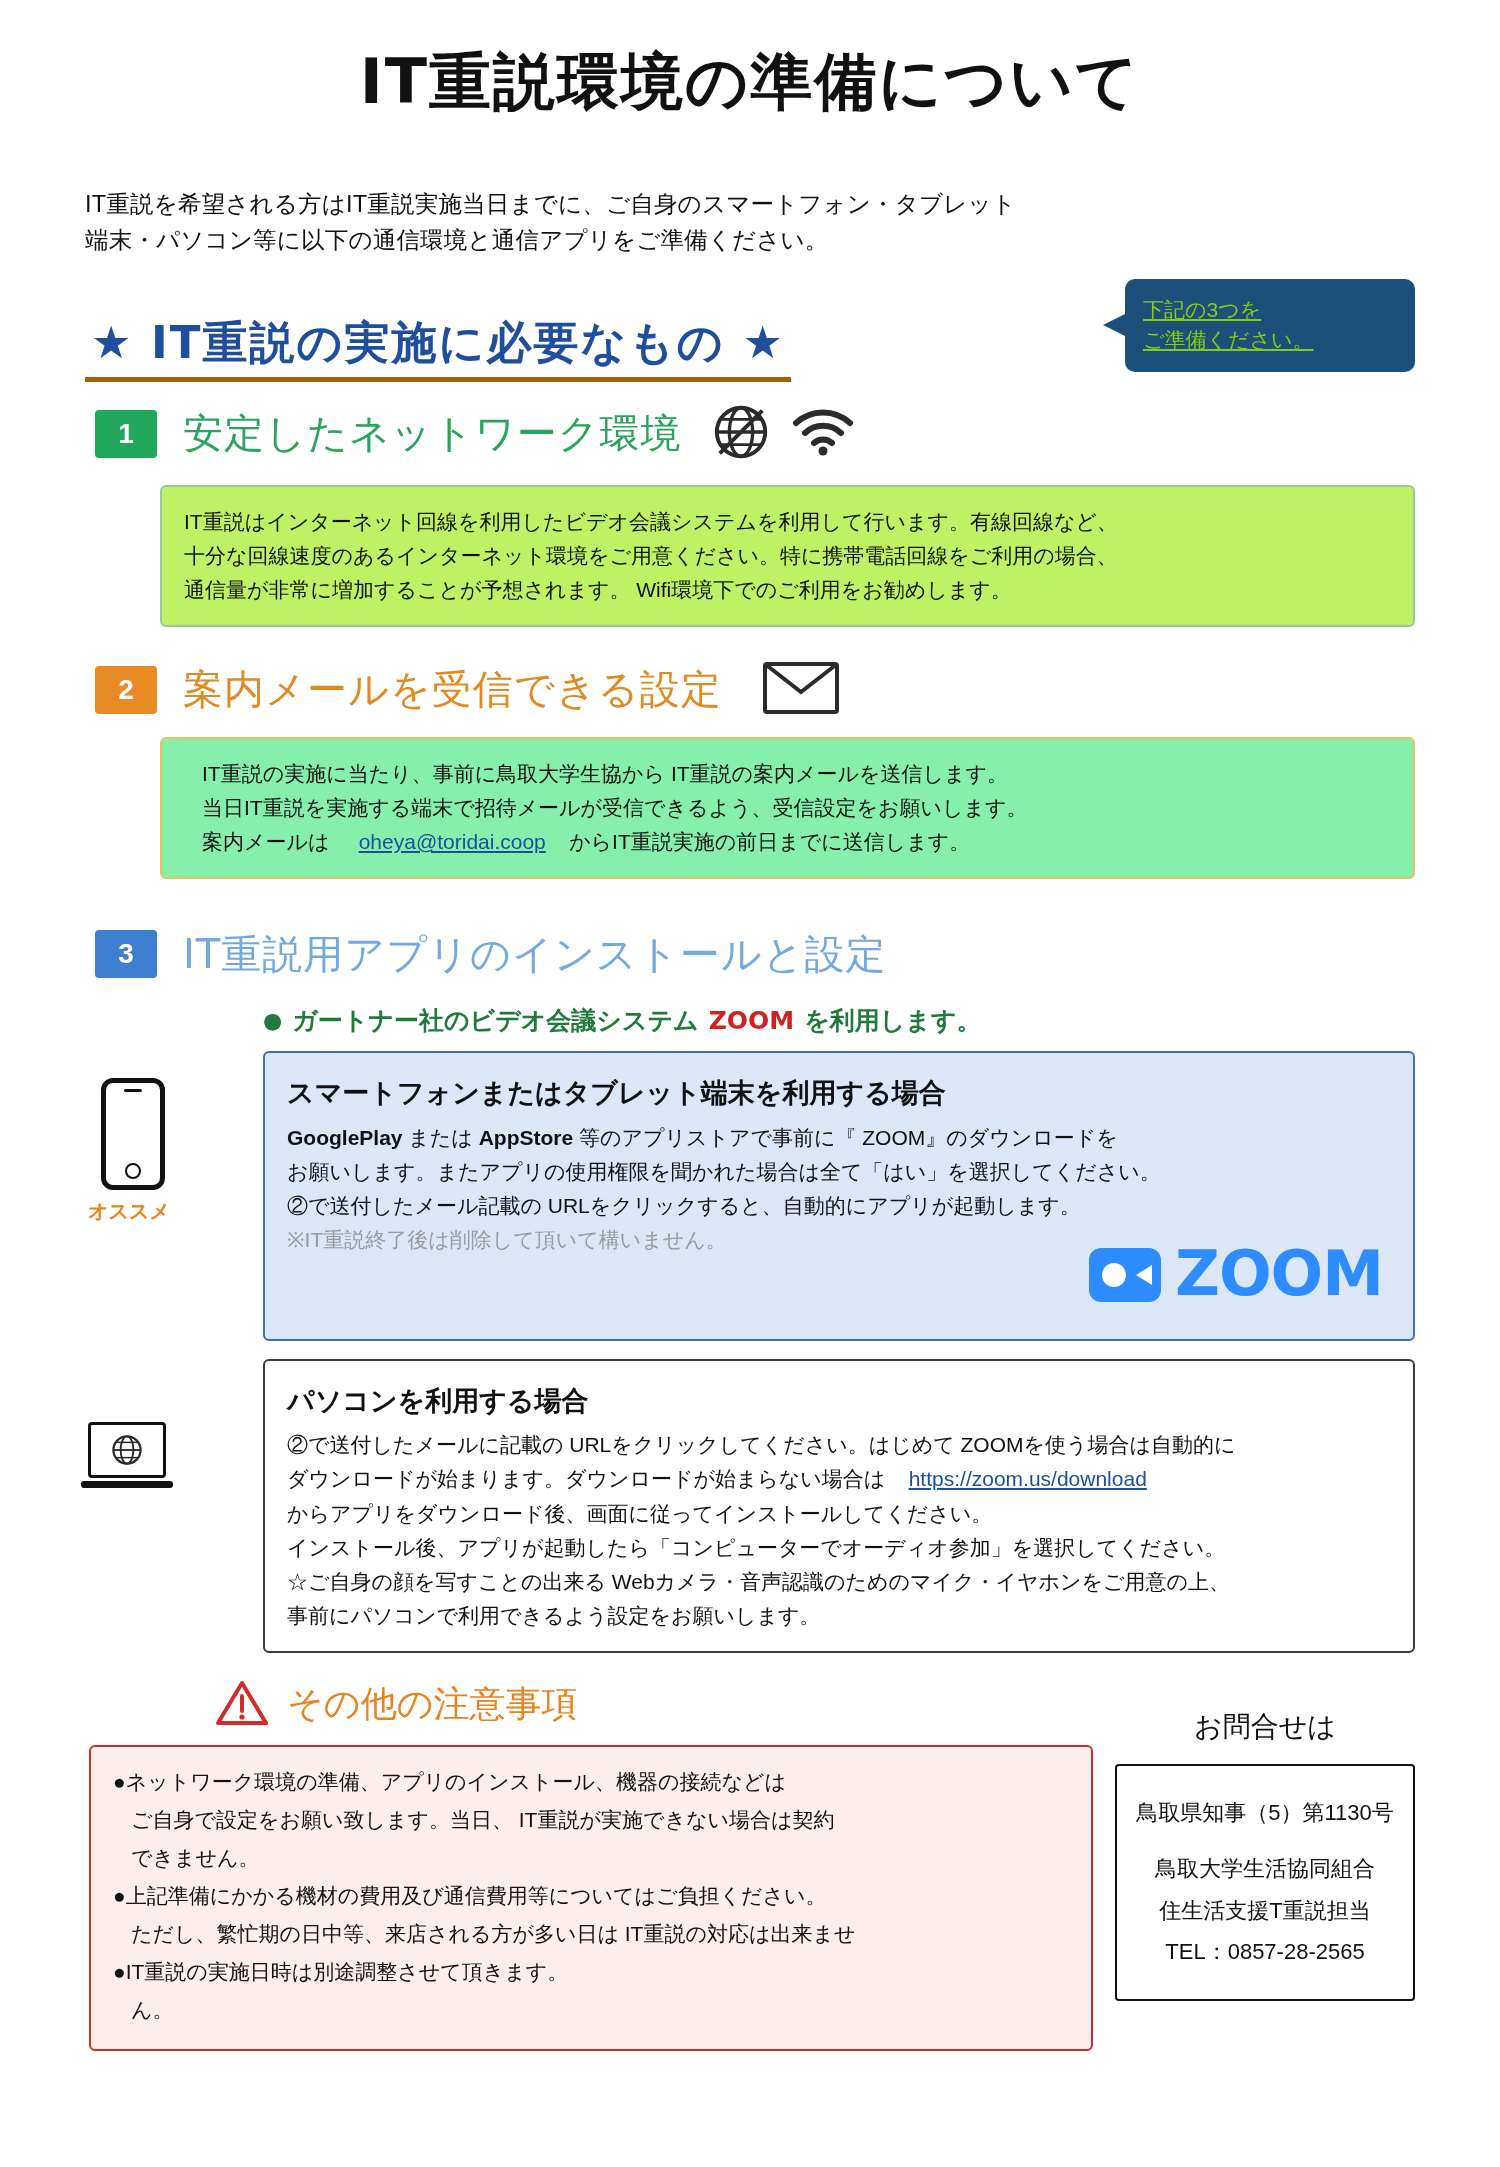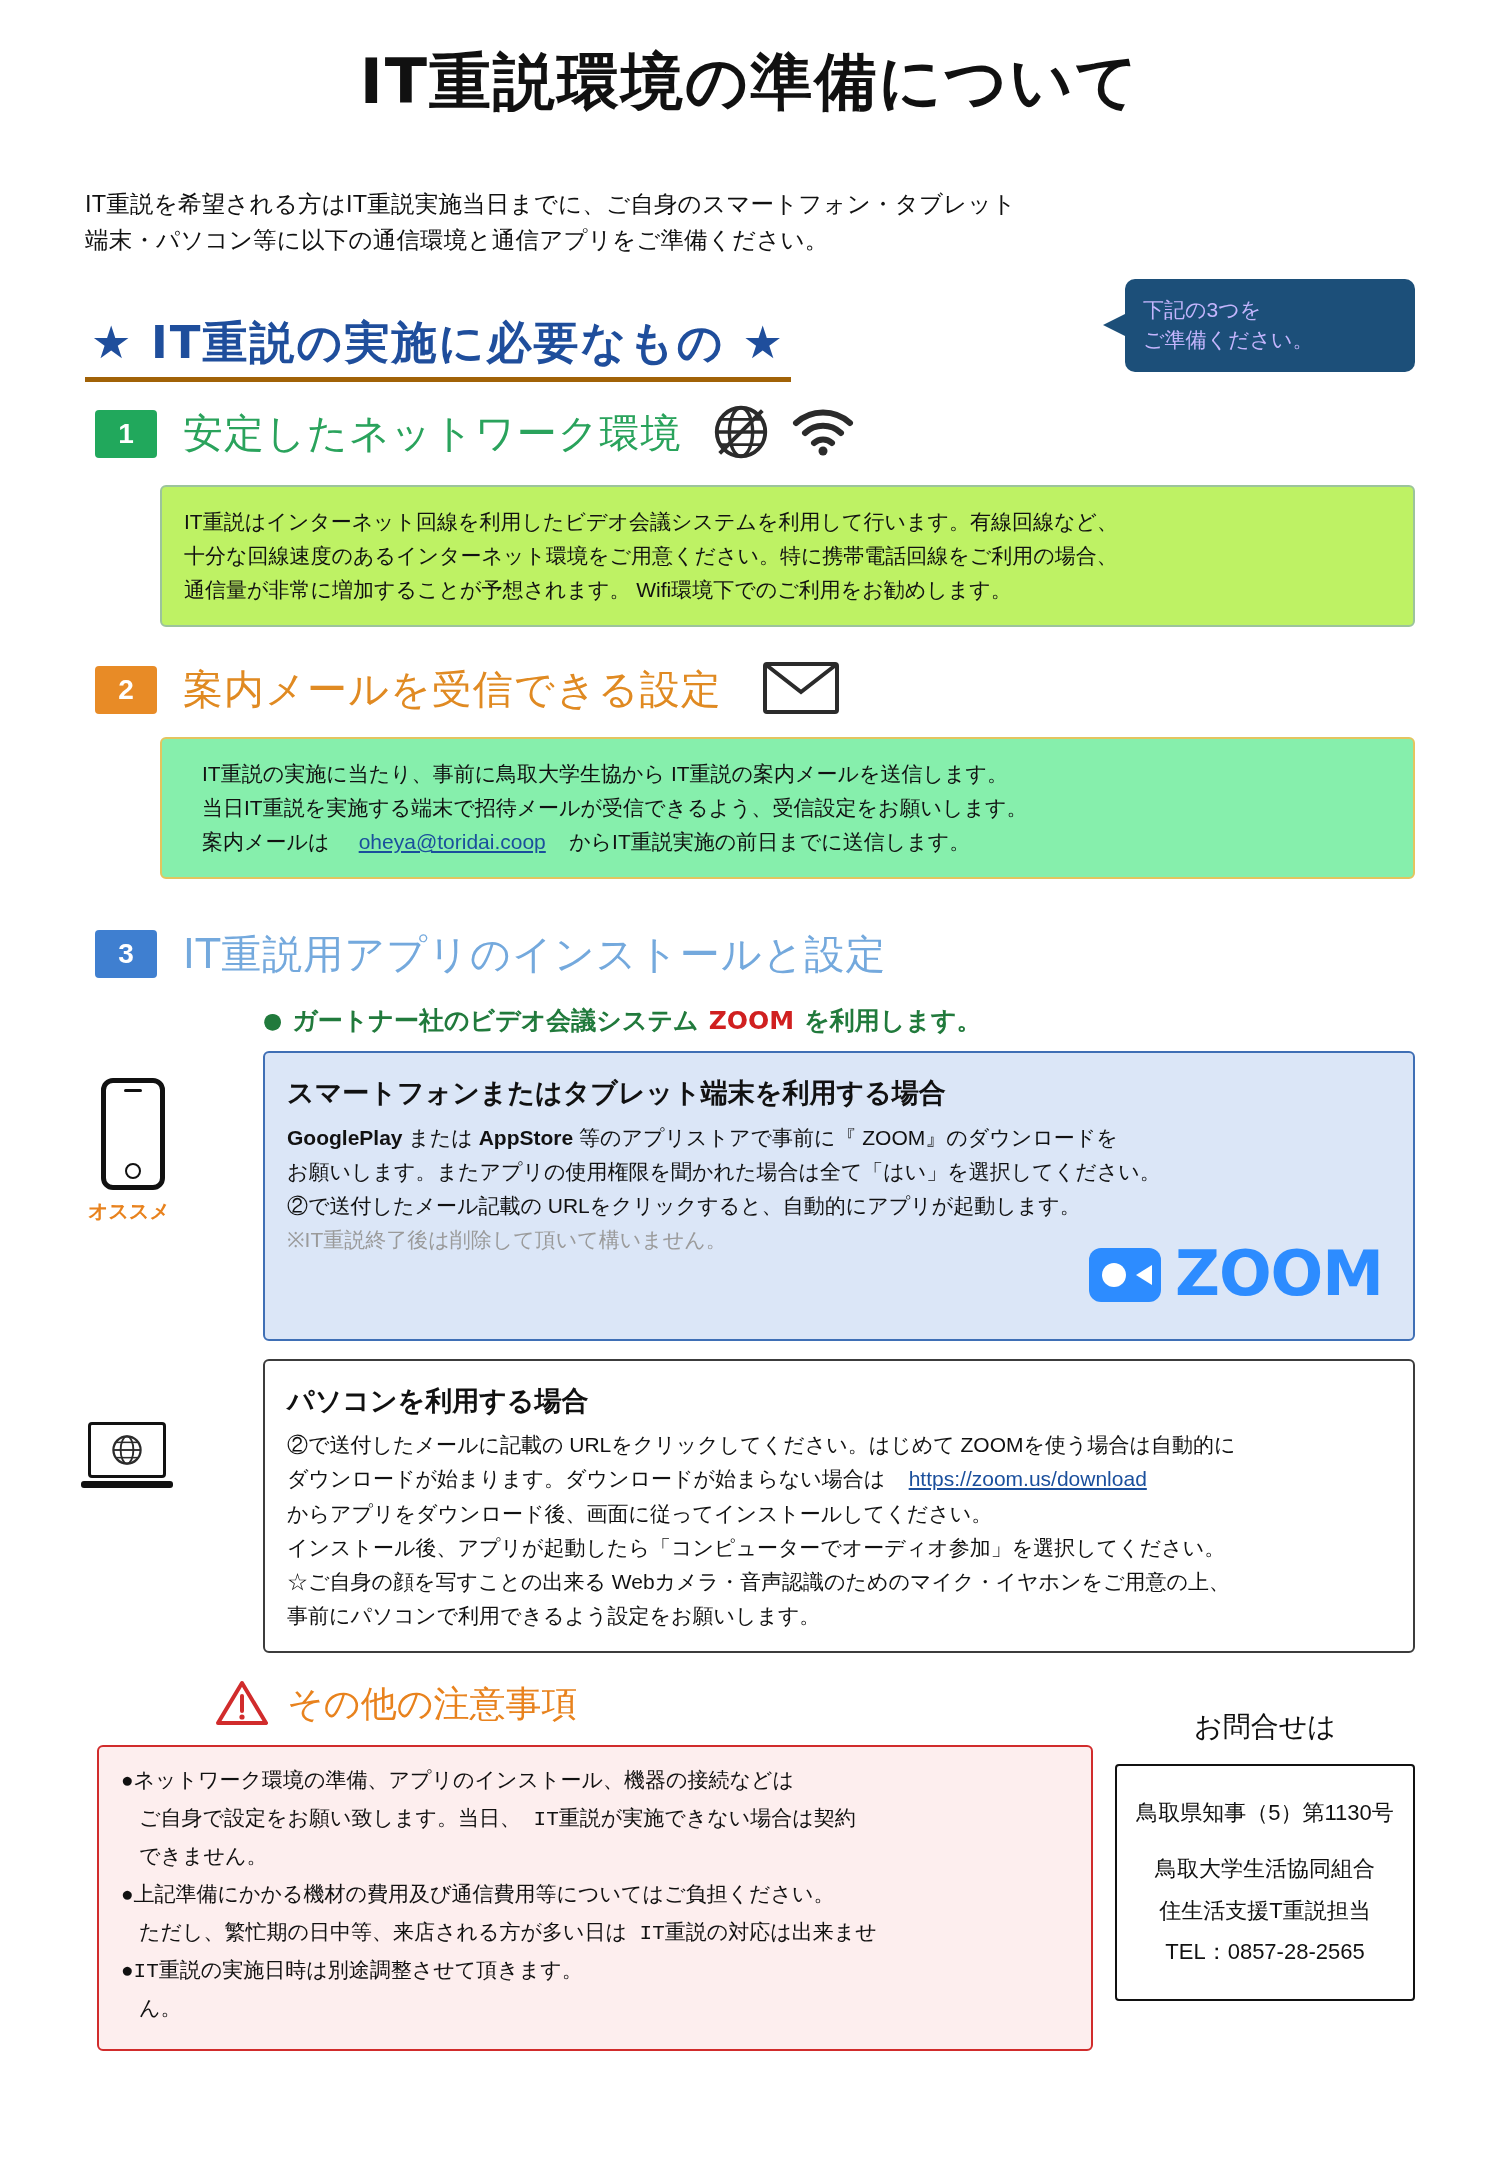--- a/index.html
+++ b/index.html
@@ -55,25 +55,26 @@
     letter-spacing: 2px;
     font-family: "DejaVu Sans", sans-serif;
     margin-top: 24px;
   }
   .callout {
     position: absolute;
     right: 0;
     top: -10px;
     width: 290px;
     background: #1c4f79;
-    color: #c4b5fd;
+    color: #84cc16;
     border-radius: 10px;
     padding: 16px 18px;
     font-size: 21px;
     line-height: 1.45;
+    text-decoration: underline;
   }
   .callout::after {
     content: "";
     position: absolute;
     left: -22px;
     top: 34px;
     width: 0; height: 0;
     border-top: 12px solid transparent;
     border-bottom: 12px solid transparent;
     border-right: 24px solid #1c4f79;
@@ -448,21 +449,21 @@
         <span>
           <svg width="54" height="48" viewBox="0 0 54 48">
             <path d="M27 4 L51 44 L3 44 Z" fill="none" stroke="#d12c2c" stroke-width="4" stroke-linejoin="round"></path>
             <line x1="27" y1="17" x2="27" y2="32" stroke="#d12c2c" stroke-width="4" stroke-linecap="round"></line>
             <circle cx="27" cy="38" r="2.6" fill="#d12c2c"></circle>
           </svg>
         </span>
         <span class="notes-title">その他の注意事項</span>
       </div>
 
-      <div class="box box-red" style="margin-top:14px; margin-left:12px;font-family:Liberation Mono, monospace;">
+      <div class="box box-red" style="margin-top:14px; margin-left:4px;">
         <div class="note-item">●ネットワーク環境の準備、アプリのインストール、機器の接続などは</div>
         <div class="note-item note-sub">ご自身で設定をお願い致します。当日、 IT重説が実施できない場合は契約</div>
         <div class="note-item note-sub">できません。</div>
         <div class="note-item">●上記準備にかかる機材の費用及び通信費用等についてはご負担ください。</div>
         <div class="note-item note-sub">ただし、繁忙期の日中等、来店される方が多い日は IT重説の対応は出来ませ</div>
         <div class="note-item">●IT重説の実施日時は別途調整させて頂きます。</div>
         <div class="note-item note-sub">ん。</div>
       </div>
     </div>
 

